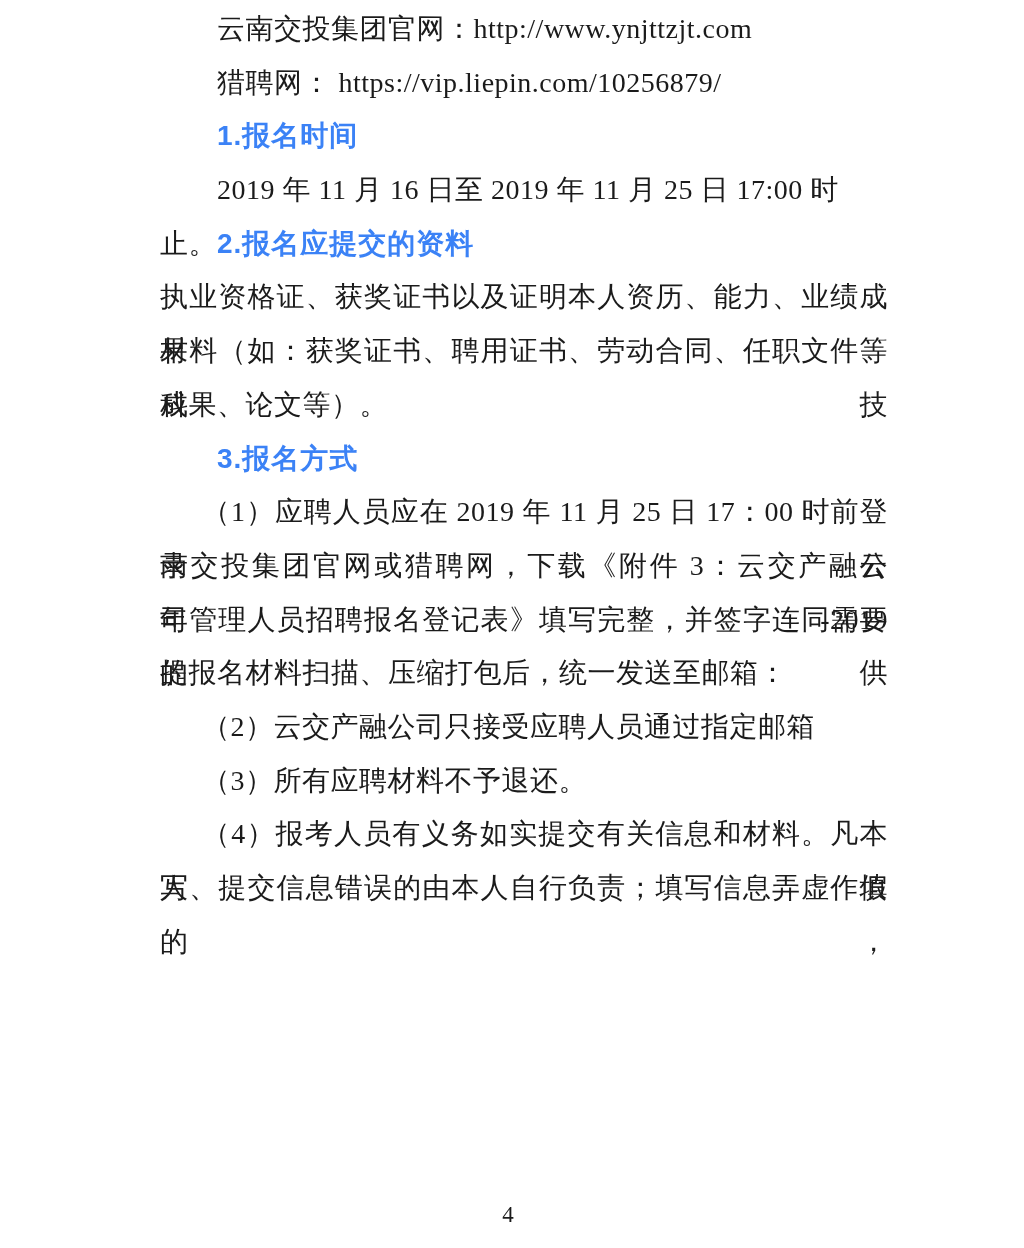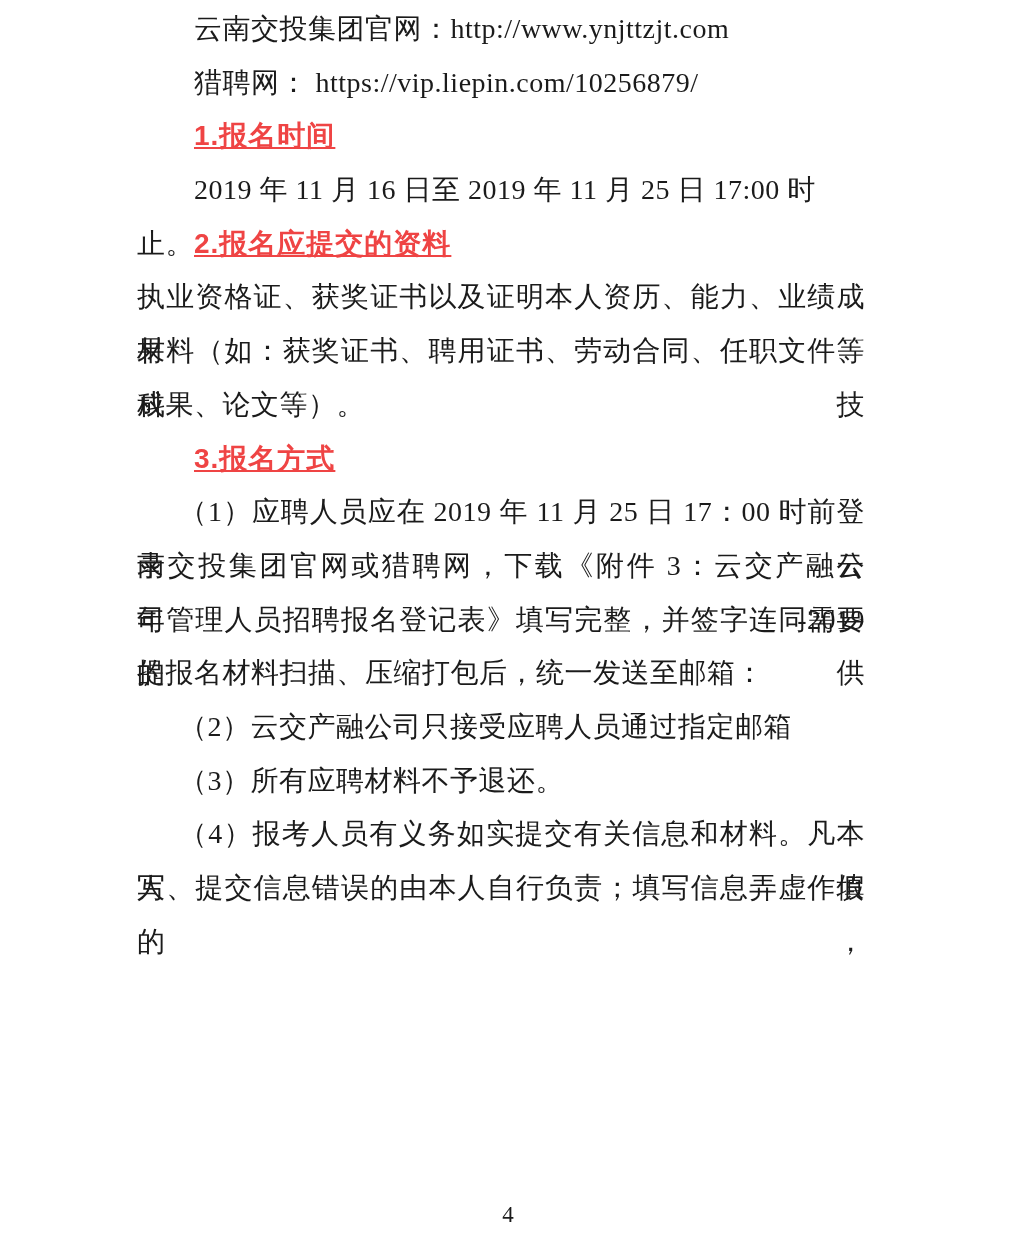--- a/index.html
+++ b/index.html
@@ -11,21 +11,21 @@
     position: relative;
     width: 1024px;
     height: 1248px;
     background: #ffffff;
     overflow: hidden;
     font-family: "Liberation Serif", "DejaVu Serif", serif;
     color: #1b1b1b;
   }
   .content {
     position: absolute;
-    left: 137px;
+    left: 160px;
     top: 2px;
     width: 728px;
   }
   .line {
     font-size: 28px;
     line-height: 53.7px;
     height: 53.7px;
     text-align: left;
     letter-spacing: 0.5px;
     white-space: normal;
@@ -38,22 +38,21 @@
   .line.indent {
     text-indent: 57px;
   }
   .line.paren {
     text-indent: 42px;
   }
   .line.heading {
     font-family: "Liberation Sans", "DejaVu Sans", sans-serif;
     font-weight: 700;
     letter-spacing: 1px;
-    color: #ef4444;
-    text-decoration: underline;
+    color: #3b82f6;
   }
   .page-number {
     position: absolute;
     left: 0;
     right: 8px;
     top: 1198px;
     text-align: center;
     font-size: 23px;
     line-height: 34px;
     color: #1b1b1b;

